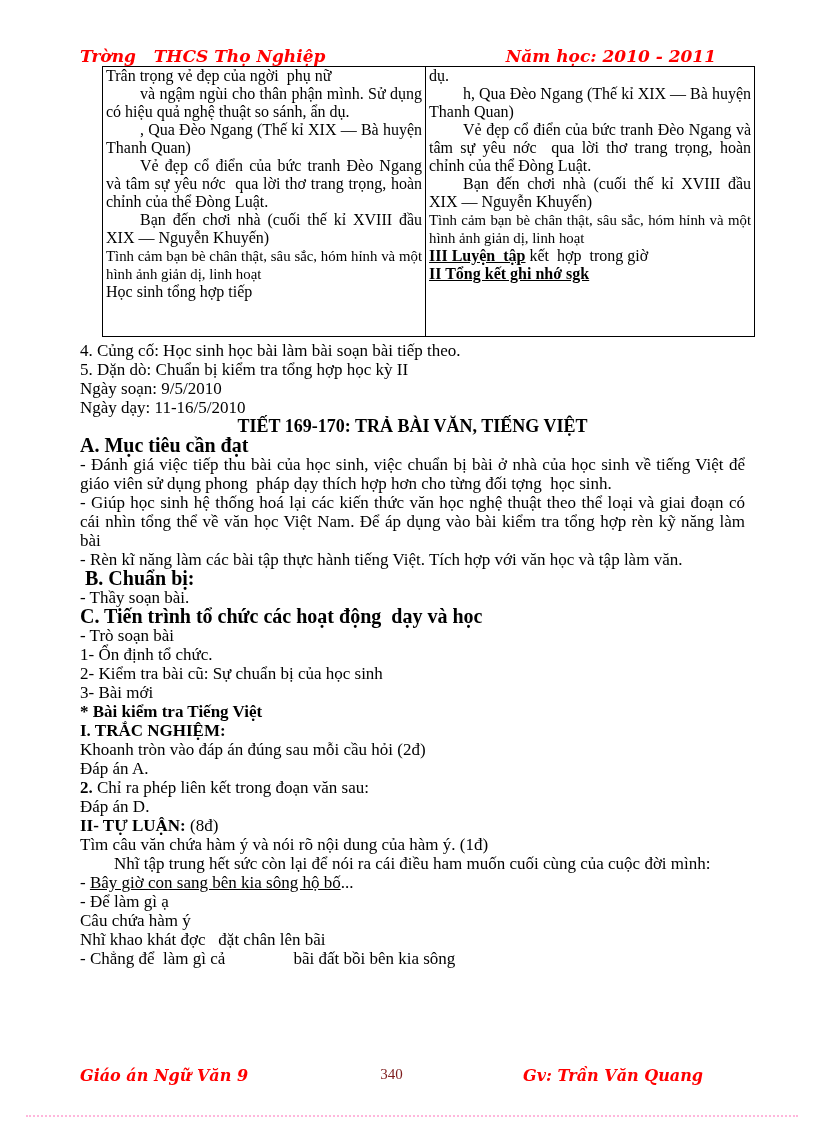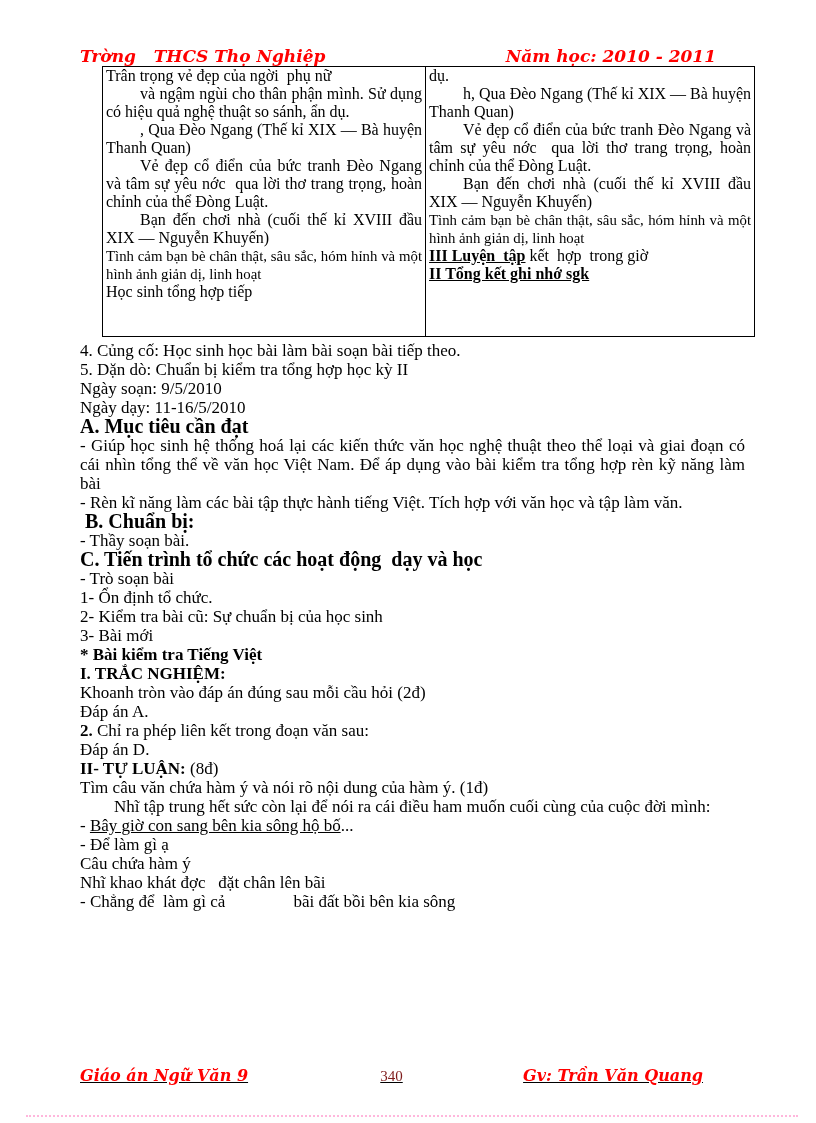--- a/index.html
+++ b/index.html
@@ -43,21 +43,21 @@
   .ind15{padding-left:38px;}
   .ind2{padding-left:56px;}
   .gap-top{margin-top:33px;}
   .gap-top-sm{margin-top:13px;}
   .gap-top-xs{margin-top:8px;}
   .secthead{font-size:20px;}
   .gap{margin-left:68px;}
   
   .footer{
     position:absolute;left:80px;top:1066px;width:655px;
-    display:flex;align-items:flex-end;font-size:16px;text-decoration:underline;
+    display:flex;align-items:flex-start;font-size:16px;
   }
   .ftr-left{flex:1;text-align:left;}
   .ftr-center{flex:0 0 auto;font-size:15px;color:#7f1d1d;font-family:"Liberation Serif",serif;}
   .ftr-right{flex:1;text-align:right;padding-right:32px;}
   .dotted-line{
     position:absolute;left:26px;right:18px;top:1115px;height:0;
     border-bottom:2px dotted #ffb6dc;
   }
 </style>
 </head>
@@ -85,21 +85,23 @@
       <p class="line "><span class="b u">III Luyện&nbsp; tập</span><span> kết&nbsp; hợp&nbsp; trong giờ</span></p>
       <p class="line "><span class="b u">II Tổng kết ghi nhớ sgk</span></p>
     </div>
 </div>
 
 <div class="main">
     <p class="line "><span>4. Củng cố: Học sinh học bài làm bài soạn bài tiếp theo.</span></p>
     <p class="line "><span>5. Dặn dò: Chuẩn bị kiểm tra tổng hợp học kỳ II</span></p>
     <p class="line gap-top"><span>Ngày soạn: 9/5/2010</span></p>
     <p class="line "><span>Ngày dạy: 11-16/5/2010</span></p>
+    <p class="line title"><span>TIẾT 169-170: TRẢ BÀI VĂN, TIẾNG VIỆT</span></p>
     <p class="line gap-top-sm secthead"><span class="b">A. Mục tiêu cần đạt</span></p>
+    <p class="line just"><span>- Đánh giá việc tiếp thu bài của học sinh, việc chuẩn bị bài ở nhà của học sinh về tiếng Việt để giáo viên sử dụng phong&nbsp; pháp dạy thích hợp hơn cho từng đối tợng&nbsp; học sinh.</span></p>
     <p class="line just gap-top-xs"><span>- Giúp học sinh hệ thống hoá lại các kiến thức văn học nghệ thuật theo thể loại và giai đoạn có cái nhìn tổng thể về văn học Việt Nam. Để áp dụng vào bài kiểm tra tổng hợp rèn kỹ năng làm bài</span></p>
     <p class="line just"><span>- Rèn kĩ năng làm các bài tập thực hành tiếng Việt. Tích hợp với văn học và tập làm văn.</span></p>
     <p class="line secthead"><span class="b">&nbsp;B. Chuẩn bị:</span></p>
     <p class="line ind2"><span>- Thầy soạn bài.</span></p>
     <p class="line gap-top-sm secthead"><span class="b">C. Tiến trình tổ chức các hoạt động&nbsp; dạy và học</span></p>
     <p class="line ind2"><span>- Trò soạn bài</span></p>
     <p class="line "><span>1- Ổn định tổ chức.</span></p>
     <p class="line "><span>2- Kiểm tra bài cũ: Sự chuẩn bị của học sinh</span></p>
     <p class="line "><span>3- Bài mới</span></p>
     <p class="line "><span class="b">* Bài kiểm tra Tiếng Việt</span></p>

